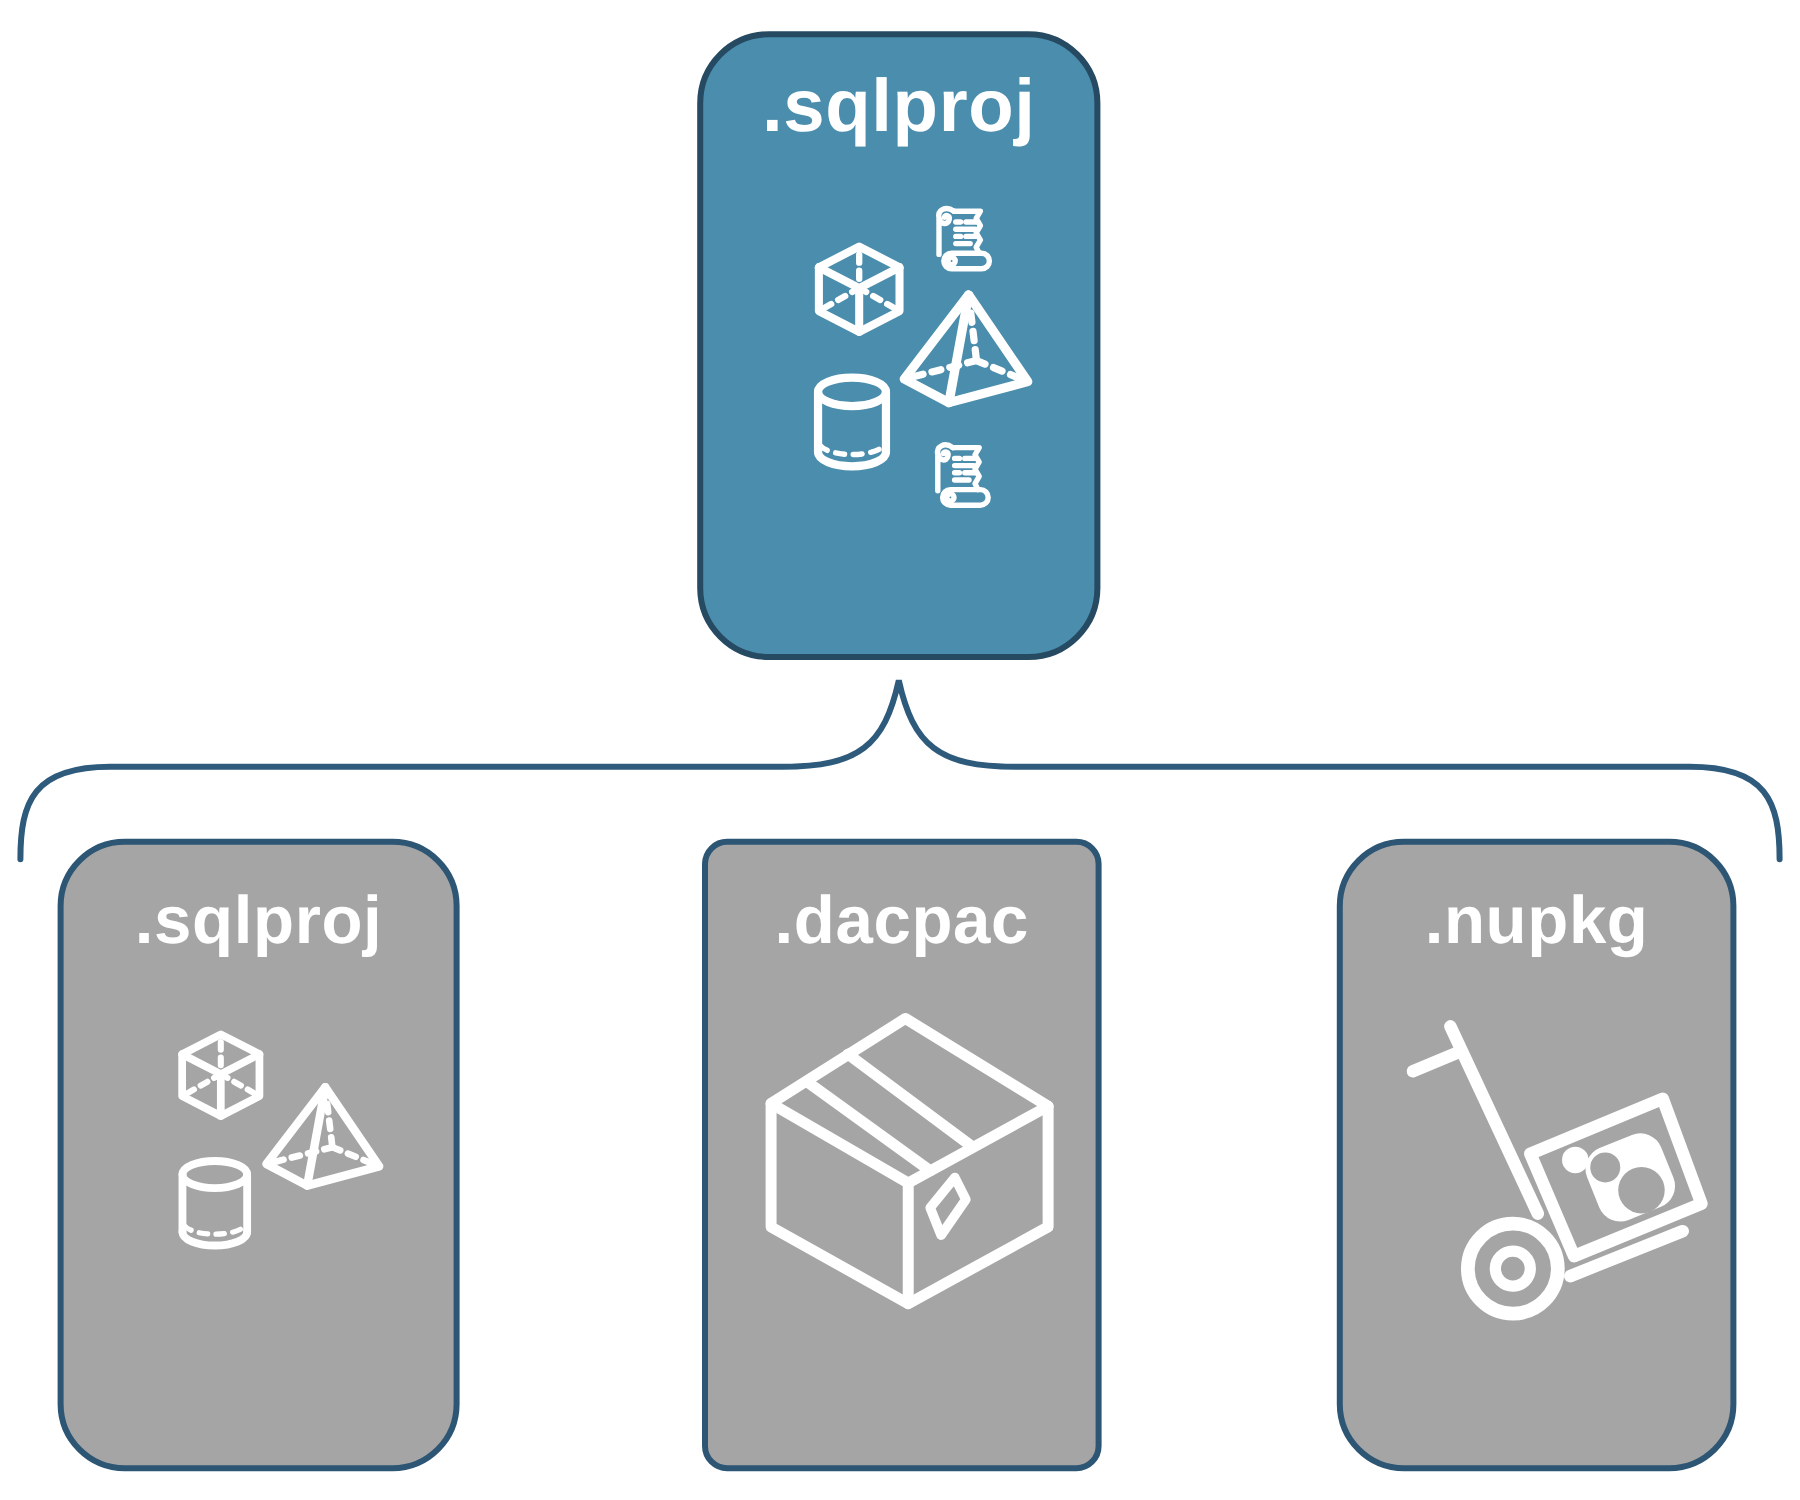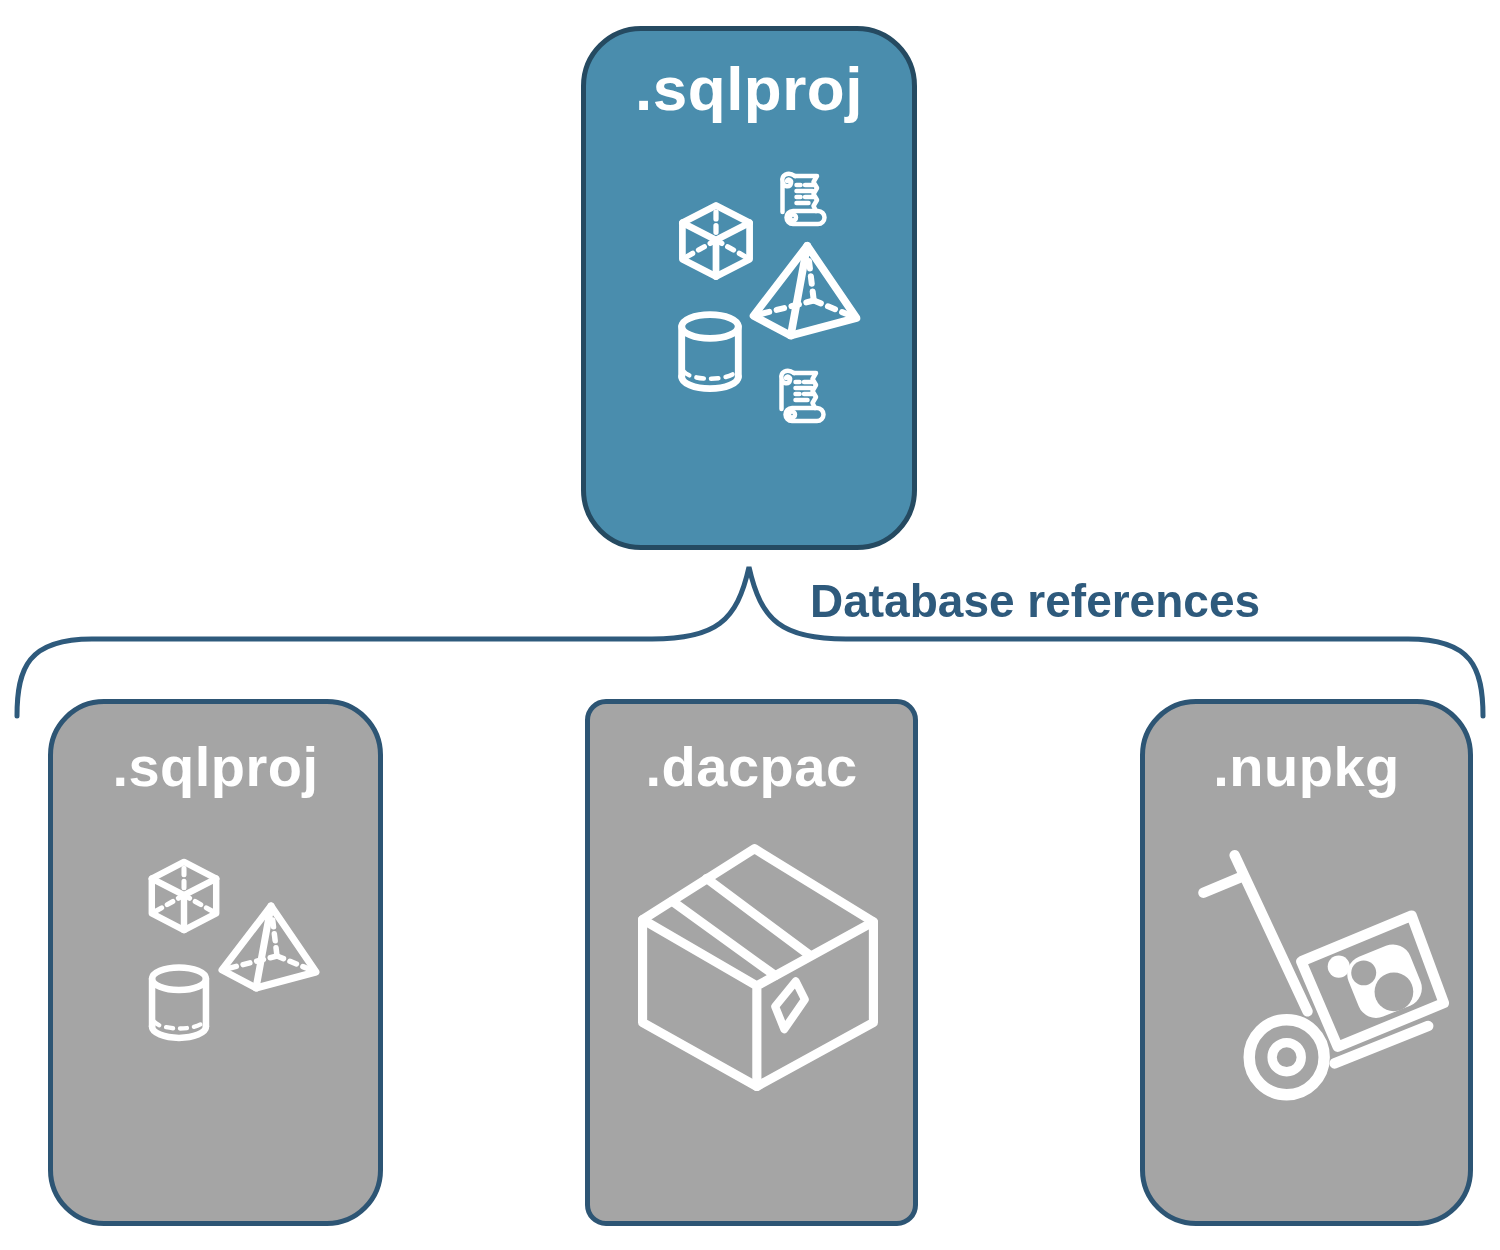--- a/index.html
+++ b/index.html
@@ -10,21 +10,21 @@
   .card{position:absolute;box-sizing:border-box;border:5px solid #2d5574;}
   .card-root{
     left:581px;top:26px;width:336px;height:524px;
     background:#4a8dad;border-color:#254a61;border-radius:60px;
   }
   .card-child{
     top:699px;height:527px;background:#a5a5a5;border-radius:56px;
   }
   .card-child-0{left:48px;width:335px;}
   .card-child-1{left:585px;width:333px;border-radius:21px;}
-  .card-child-2{left:1140px;width:333px;}
+  .card-child-2{left:1114px;width:333px;}
   .card-title{
     text-align:center;color:#ffffff;font-weight:700;letter-spacing:0.5px;
   }
   .card-root .card-title{font-size:62px;margin-top:22px;}
   .card-child .card-title{font-size:56px;margin-top:30px;}
   .icon{position:absolute;overflow:visible;}
   .connector-svg{
     position:absolute;left:0;top:0;width:1500px;height:1250px;
     pointer-events:none;
   }
@@ -35,21 +35,20 @@
 </style>
 </head>
 <body>
 
 <div class="stage">
 
   <svg class="connector-svg" viewBox="0 0 1500 1250" fill="none">
     <path d="M17 716 C17 668 28 639 92 639 L652 639 C716 639 737 621 749 567
              C761 621 782 639 846 639 L1408 639 C1472 639 1483 668 1483 716" stroke="#2e5a7c" stroke-width="5" stroke-linecap="round" fill="none"></path>
   </svg>
-  <div class="connector-label">Database references</div>
 
   <div class="card card-root">
     <div class="card-title">.sqlproj</div>
 
     <svg class="icon" style="left:82px;top:162px;width:96px;height:96px" viewBox="0 0 100 100">
       <g fill="none" stroke="#fff" stroke-width="7" stroke-linecap="round" stroke-linejoin="round">
         <path d="M50 13 L85 31 L85 69 L50 87 L15 69 L15 31 Z"></path>
         <path d="M15 31 L50 49 L85 31"></path>
         <path d="M50 49 L50 87"></path>
         <g stroke-width="5.5" stroke-dasharray="7 7">

